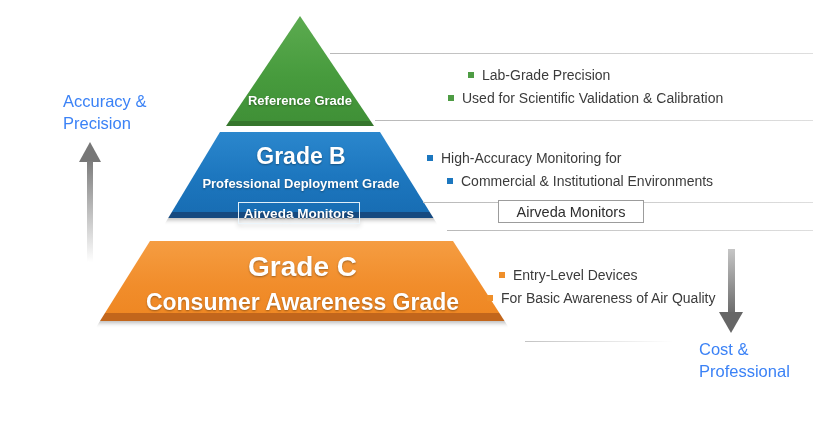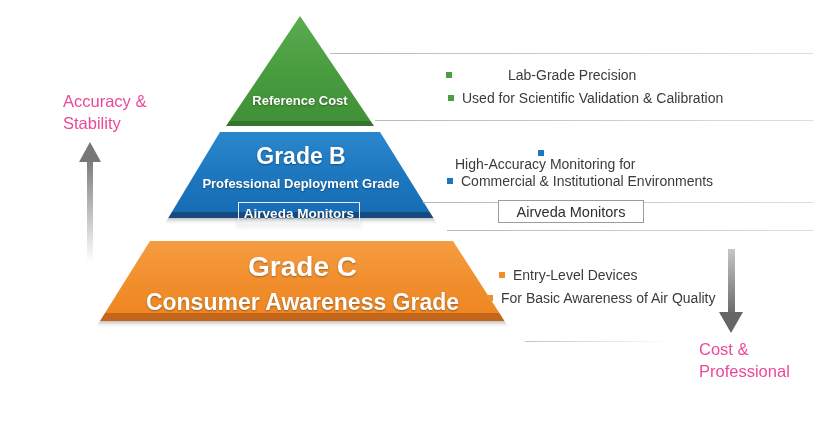--- a/index.html
+++ b/index.html
@@ -43,49 +43,49 @@
   .bullet-row{position:absolute;display:flex;align-items:center;white-space:nowrap;}
   .bullet-sq{width:6px;height:6px;margin-right:8px;flex:0 0 auto;}
   .bullet-text{font-size:14px;color:#3b3b3b;}
 
   
   .callout-box{position:absolute;left:498px;top:200px;width:144px;height:21px;background:#ffffff;
                border:1px solid #9c9c9c;display:flex;align-items:center;justify-content:center;
                font-size:14.5px;color:#2e2e2e;z-index:3;white-space:nowrap;}
 
   
-  .side-label{position:absolute;font-size:16.5px;color:#ec4899;line-height:22px;white-space:nowrap;}
+  .side-label{position:absolute;font-size:16.5px;color:#3b82f6;line-height:22px;white-space:nowrap;}
 
   
   .up-arrow-head{position:absolute;left:79px;top:142px;width:0;height:0;
                  border-left:11px solid transparent;border-right:11px solid transparent;
                  border-bottom:20px solid #777777;}
   .up-arrow-shaft{position:absolute;left:87px;top:161px;width:6px;height:101px;
                   background:linear-gradient(to bottom,#7c7c7c,rgba(150,150,150,0));}
   .down-arrow-shaft{position:absolute;left:728px;top:249px;width:7px;height:64px;
                     background:linear-gradient(to bottom,#c6c6c6,#6b6b6b);}
   .down-arrow-head{position:absolute;left:719px;top:312px;width:0;height:0;
                    border-left:12.5px solid transparent;border-right:12.5px solid transparent;
                    border-top:21px solid #666666;}
 </style>
 </head>
 <body>
 
 <div id="canvas">
 
   <div class="side-label" style="left:63px;top:90px;">
     <div>Accuracy &amp;</div>
-    <div>Stability</div>
+    <div>Precision</div>
   </div>
   <div class="up-arrow-head"></div>
   <div class="up-arrow-shaft"></div>
 
   <div class="tier tier-a">
     <div class="bevel bevel-a"></div>
-    <div class="tier-text a-sub">Reference Cost</div>
+    <div class="tier-text a-sub">Reference Grade</div>
   </div>
 
   <div class="tier tier-b">
     <div class="bevel bevel-b"></div>
     <div class="tier-text b-title">Grade B</div>
     <div class="tier-text b-sub">Professional Deployment Grade</div>
     <div class="tier-badge">Airveda Monitors</div>
   </div>
 
   <div class="tier tier-c">
@@ -93,30 +93,30 @@
     <div class="tier-text c-title">Grade C</div>
     <div class="tier-text c-sub">Consumer Awareness Grade</div>
   </div>
 
   <div class="hline" style="left:330px;top:53px;width:483px;"></div>
   <div class="hline" style="left:375px;top:120px;width:438px;"></div>
   <div class="hline" style="left:423px;top:202px;width:390px;"></div>
   <div class="hline" style="left:447px;top:230px;width:366px;"></div>
   <div class="hline hline-fade" style="left:525px;top:341px;width:148px;"></div>
 
-  <div class="bullet-row" style="left:446px;top:67px;gap:48px;">
+  <div class="bullet-row" style="left:468px;top:67px;">
     <span class="bullet-sq" style="background:#4e9c44;"></span>
     <span class="bullet-text">Lab-Grade Precision</span>
   </div>
   <div class="bullet-row" style="left:448px;top:90px;">
     <span class="bullet-sq" style="background:#4e9c44;"></span>
     <span class="bullet-text">Used for Scientific Validation &amp; Calibration</span>
   </div>
 
-  <div class="bullet-row" style="left:455px;top:150px;flex-direction:column;">
+  <div class="bullet-row" style="left:427px;top:150px;">
     <span class="bullet-sq" style="background:#1c77bf;"></span>
     <span class="bullet-text">High-Accuracy Monitoring for</span>
   </div>
   <div class="bullet-row" style="left:447px;top:173px;">
     <span class="bullet-sq" style="background:#1c77bf;"></span>
     <span class="bullet-text">Commercial &amp; Institutional Environments</span>
   </div>
   <div class="callout-box">Airveda Monitors</div>
 
   <div class="bullet-row" style="left:499px;top:267px;">

